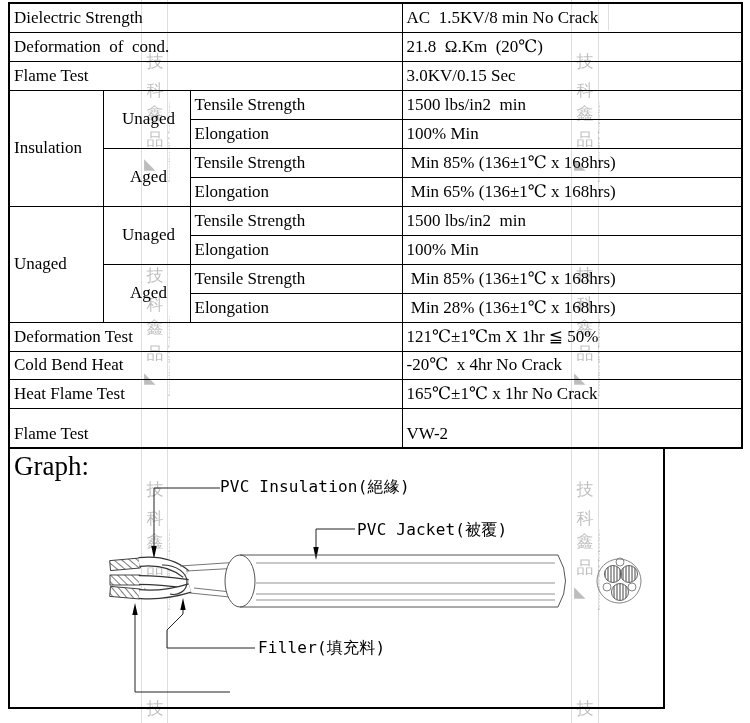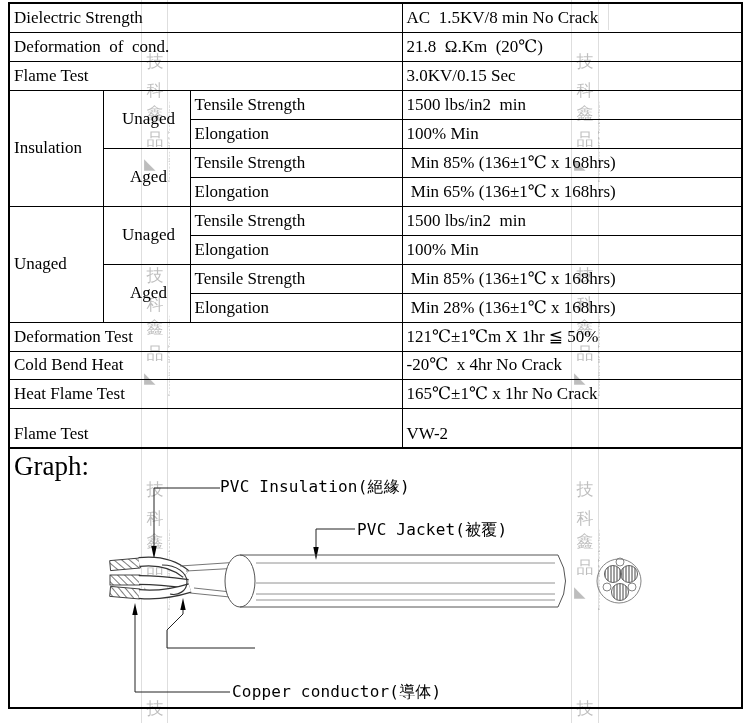--- a/index.html
+++ b/index.html
@@ -25,21 +25,21 @@
   }
   table.spec td{
     border:1.5px solid #000;font-size:17px;line-height:1.05;
     padding:0 0 0 4px;vertical-align:middle;white-space:pre-wrap;overflow:hidden;
   }
   td.cat{padding:0;}
   td.age{text-align:center;padding:0;}
   tr.flame td{vertical-align:bottom;padding-bottom:4px;}
   
   .graph-box{
-    position:absolute;left:8px;top:447px;width:735px;height:262px;z-index:1;
+    position:absolute;left:8px;top:447px;width:657px;height:262px;z-index:1;
     border:2.5px solid #000;border-top:none;box-sizing:border-box;
   }
   .graph-title{
     position:absolute;left:4px;top:4px;font-size:27px;
     font-family:"Liberation Serif","DejaVu Serif",serif;
   }
   .cable-svg{position:absolute;left:0;top:0;width:730px;height:257px;}
   .glabel{
     position:absolute;font-family:"DejaVu Sans Mono","Liberation Mono",monospace;
     font-size:16px;white-space:nowrap;letter-spacing:0.2px;
@@ -245,14 +245,14 @@
       <circle cx="610" cy="145" r="8.5" fill="url(#hatchV)" stroke="#555"></circle>
       <circle cx="610" cy="115" r="4"></circle>
       <circle cx="597" cy="140" r="4"></circle>
       <circle cx="622" cy="140" r="4"></circle>
     </g>
   </svg>
 
   <div class="graph-title">Graph:</div>
   <div class="glabel" style="left:347px;top:73px">PVC Jacket(被覆)</div>
   <div class="glabel" style="left:210px;top:30px">PVC Insulation(絕緣)</div>
-  <div class="glabel" style="left:222px;top:235px">Copper conductor(導体)</div>
+  <div class="glabel" style="left:248px;top:191px">Filler(填充料)</div>
 </div>
 
 </body></html>

